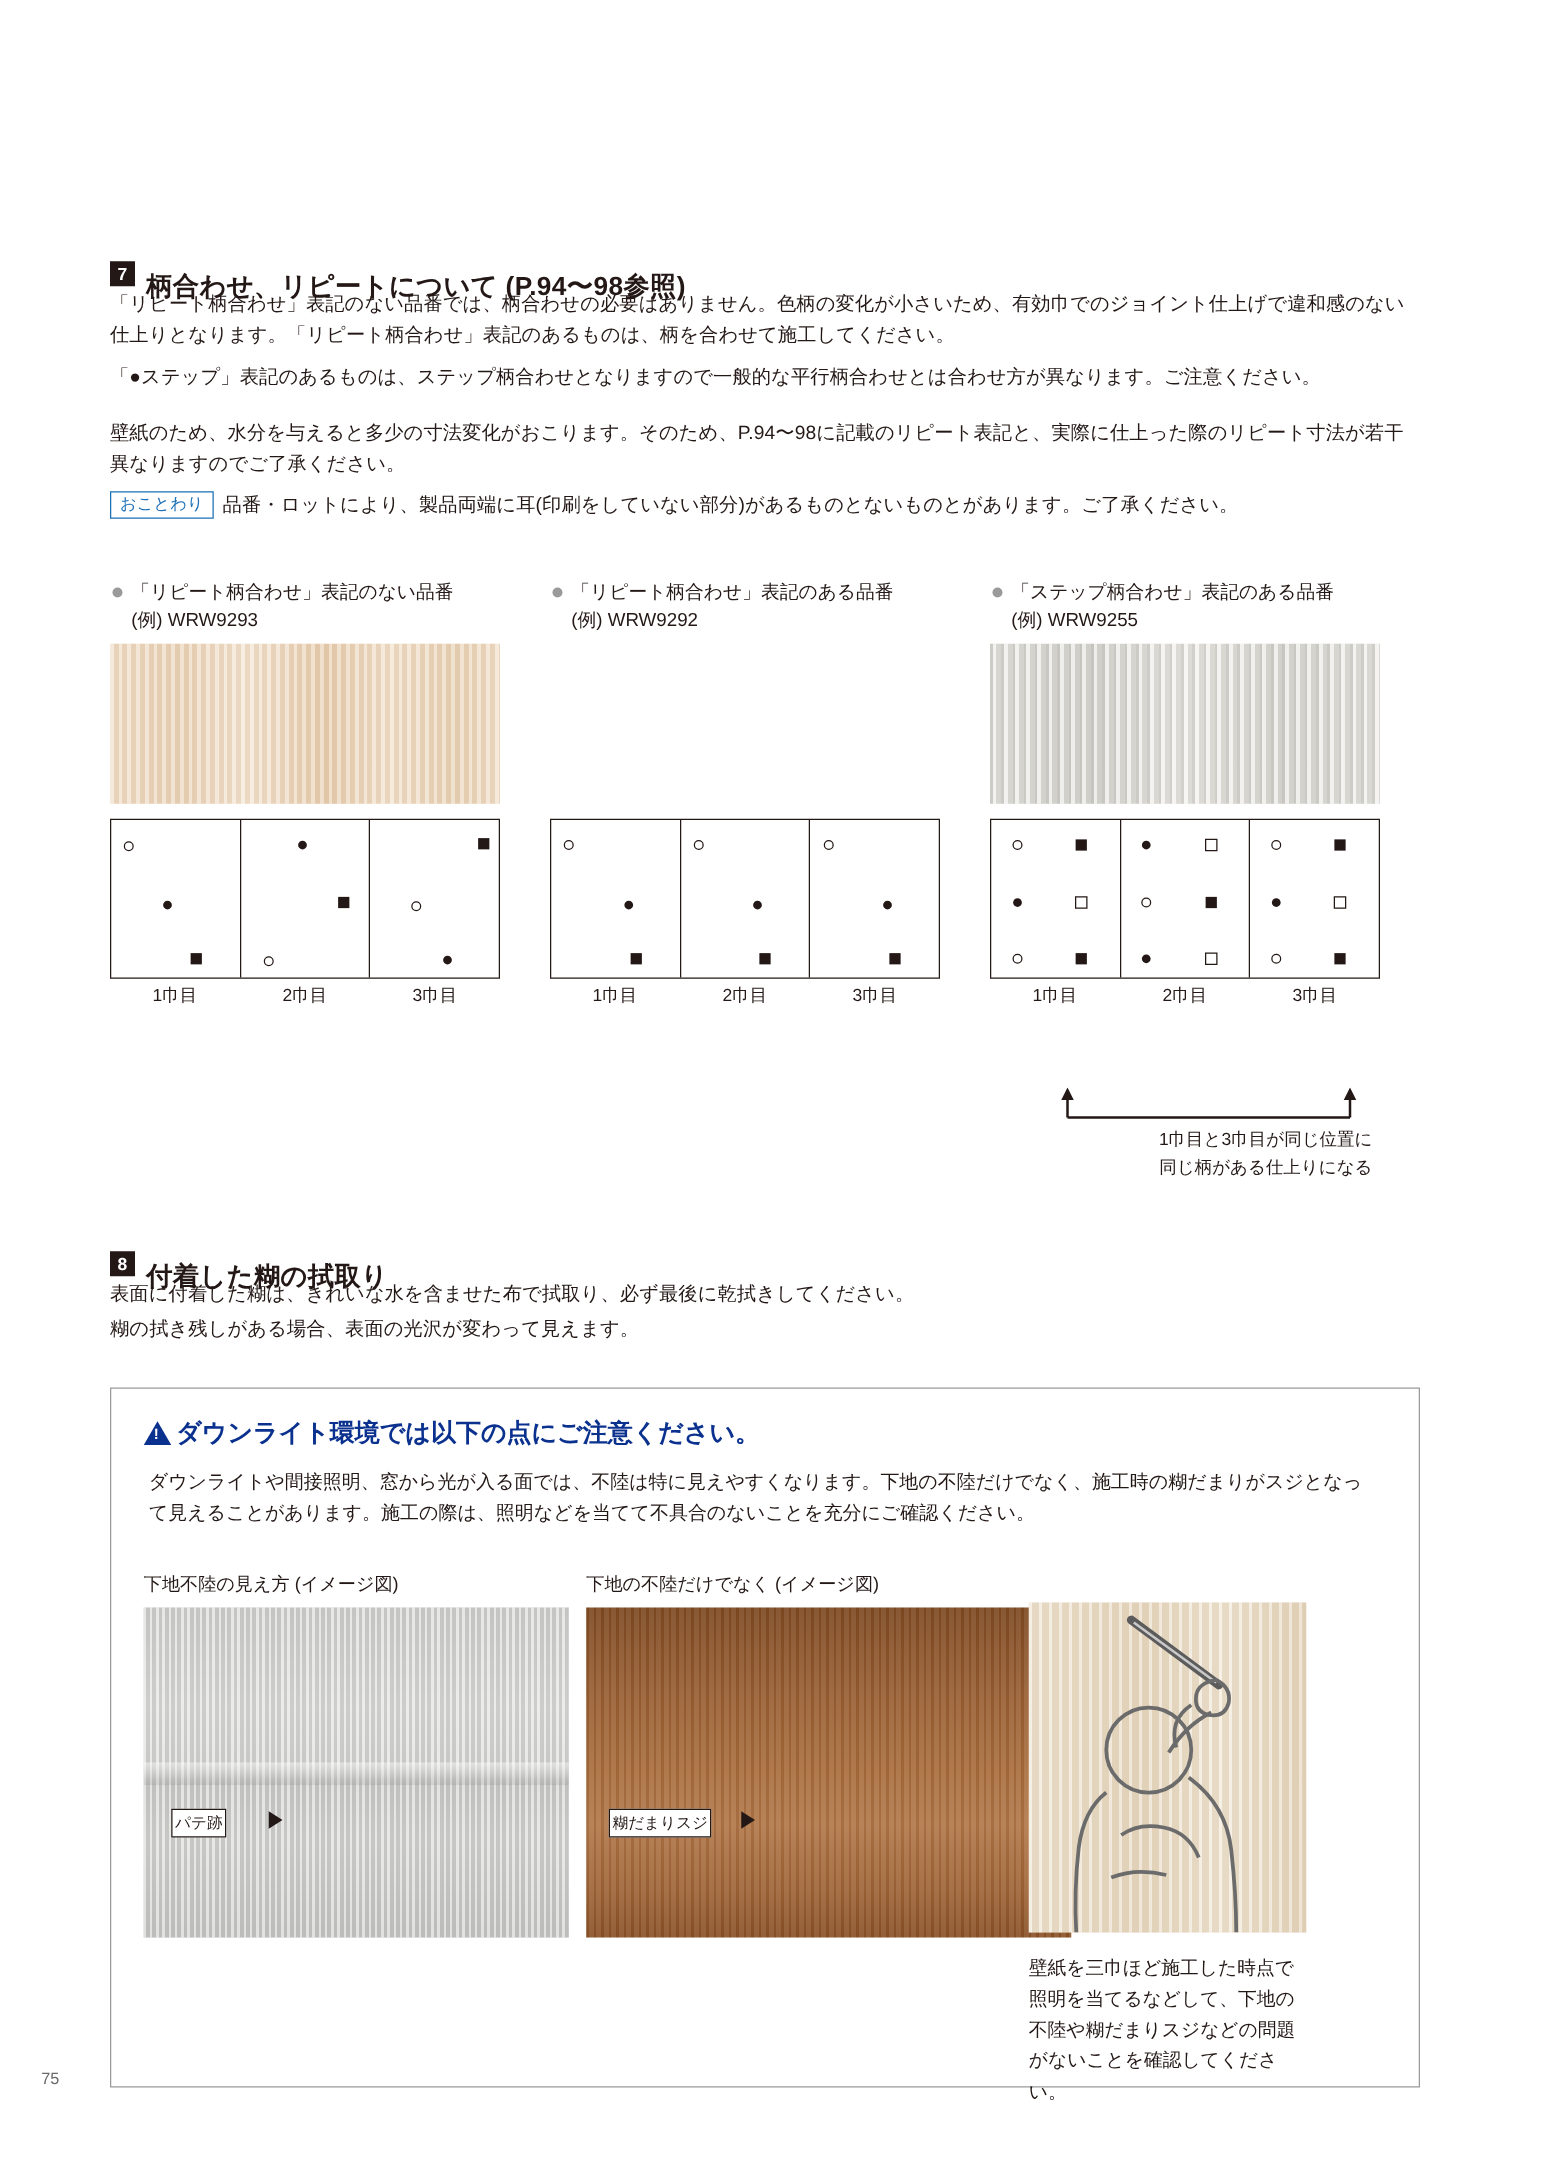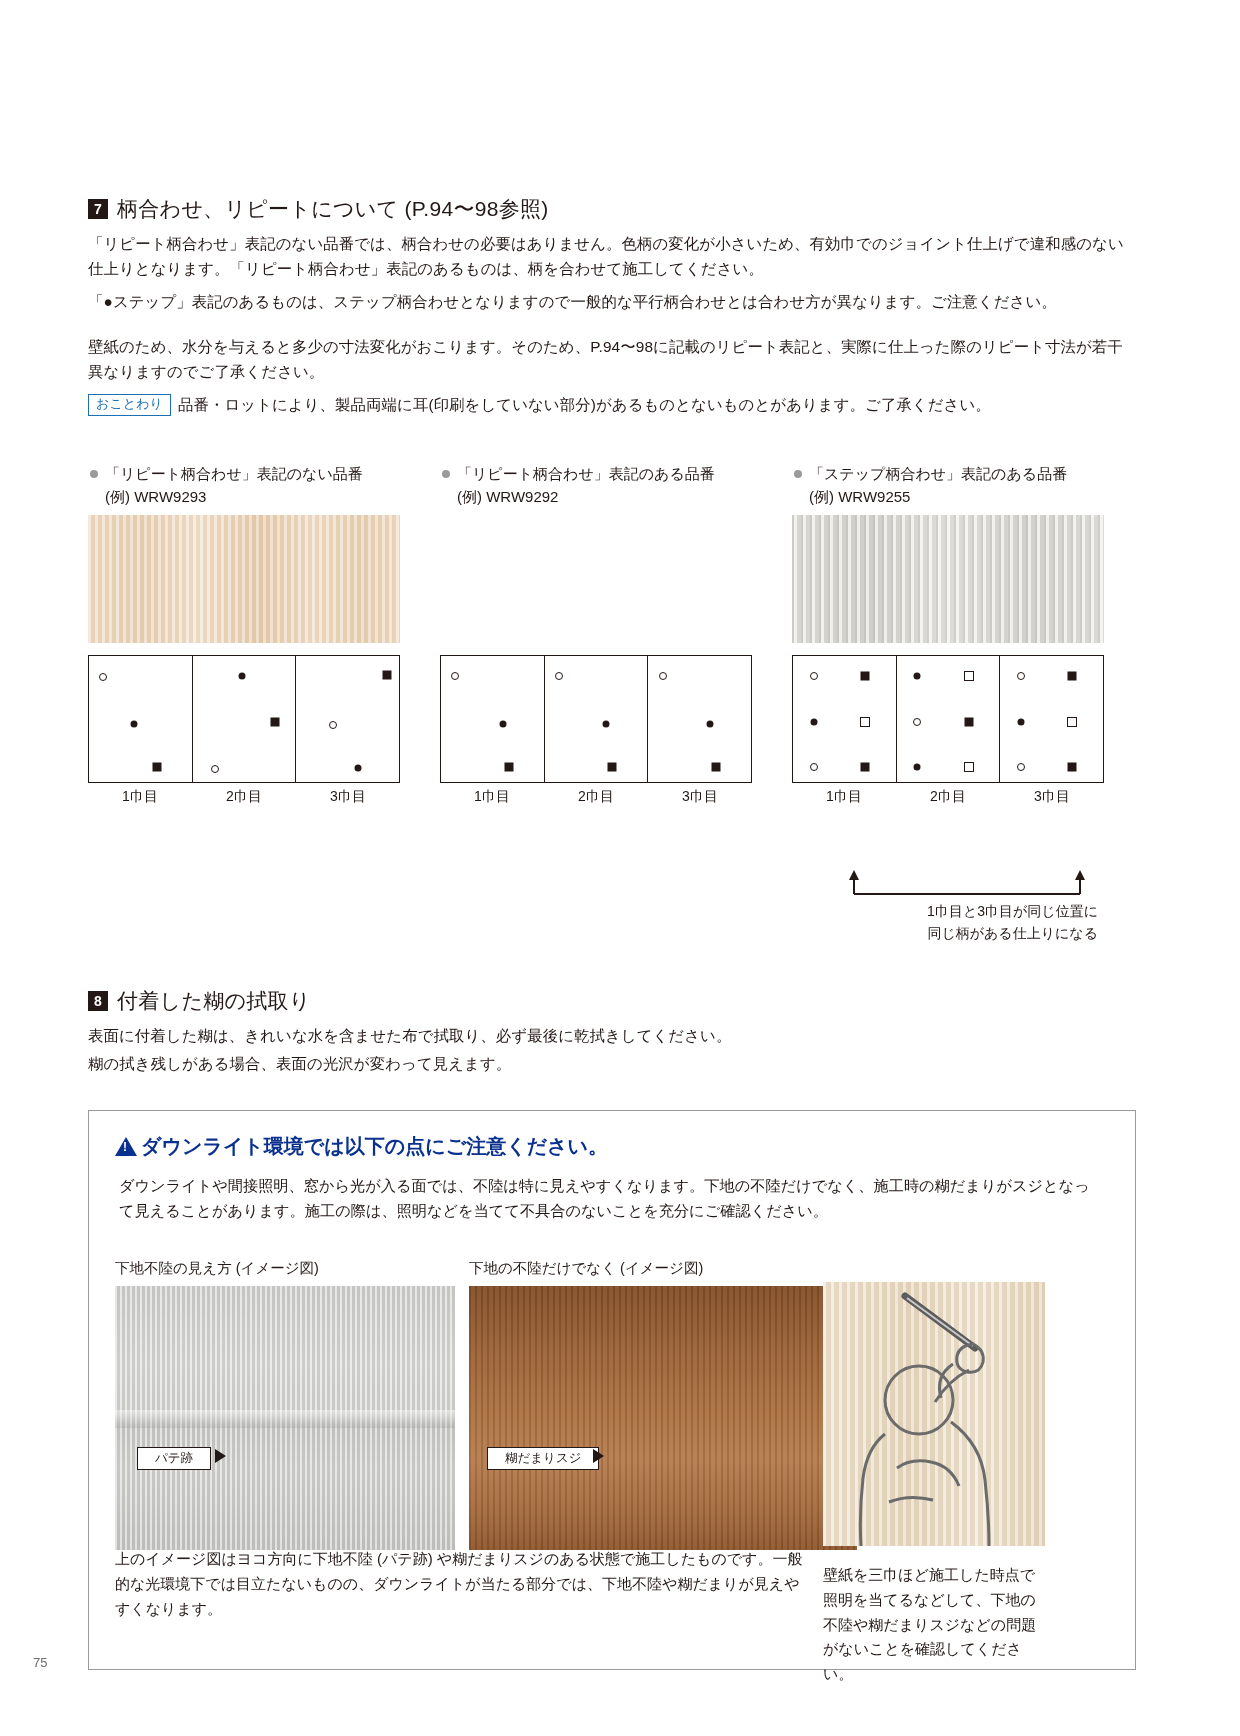--- a/index.html
+++ b/index.html
@@ -36,22 +36,23 @@
     color: #fff;
     font-size: 14px;
     font-weight: bold;
     display: flex;
     align-items: center;
     justify-content: center;
     line-height: 1;
   }
   .sec-title {
     font-size: 21px;
-    font-weight: normal;
+    font-weight: bold;
     letter-spacing: 0.3px;
+    margin-top: 20px;
   }
 
   
   .para {
     position: absolute;
     font-size: 15.4px;
     line-height: 1.62;
     letter-spacing: 0.1px;
   }
   .note-tag {
@@ -217,21 +218,21 @@
   .img-c {
     background:
       repeating-linear-gradient(90deg, rgba(255,255,255,0.4) 0 3px, rgba(214,196,168,0.35) 3px 8px),
       linear-gradient(90deg,#efe4d2 0%, #e6d7bf 40%, #f1e7d6 70%, #e3d3ba 100%);
   }
   .callout {
     position: absolute;
     background: #ffffff;
     border: 1px solid #231815;
     font-size: 12.5px;
-    padding: 3px 17px;
+    padding: 3px 2px;
     white-space: nowrap;
     line-height: 1.2;
   }
   .callout-arrow {
     position: absolute;
     width: 0; height: 0;
     border-top: 7px solid transparent;
     border-bottom: 7px solid transparent;
     border-left: 11px solid #231815;
   }
@@ -411,18 +412,17 @@
         <path d="M146 88 q-20 10 -34 32" fill="none" stroke="#6b6b6b" stroke-width="3"></path>
         <path d="M118 116 q-6 -22 12 -34" fill="none" stroke="#6b6b6b" stroke-width="3"></path>
         <circle cx="96" cy="118" r="34" fill="none" stroke="#6b6b6b" stroke-width="3"></circle>
         <path d="M62 152 q-18 14 -22 44 q-4 36 -2 68" fill="none" stroke="#6b6b6b" stroke-width="3"></path>
         <path d="M128 140 q30 22 34 58 q4 36 4 66" fill="none" stroke="#6b6b6b" stroke-width="3"></path>
         <path d="M74 186 q14 -10 34 -6 q20 4 28 24" fill="none" stroke="#6b6b6b" stroke-width="3"></path>
         <path d="M66 220 q20 -8 44 -2" fill="none" stroke="#6b6b6b" stroke-width="3"></path>
       </svg>
     </div>
 
-    <div style="position:absolute; left:26px; top:436px; width:694px; font-size:15px; line-height:1.65;">上のイメージ図はヨコ方向に下地不陸 (パテ跡) や糊だまりスジのある状態で施工したものです。一般的な光環境下では目立たないものの、ダウンライトが当たる部分では、下地不陸や糊だまりが見えやすくなります。</div>
     <div style="position:absolute; left:734px; top:452px; width:225px; font-size:15px; line-height:1.65;">壁紙を三巾ほど施工した時点で照明を当てるなどして、下地の不陸や糊だまりスジなどの問題がないことを確認してください。</div>
   </div>
 
   <div class="page-num">75</div>
 </div>
 
 </body></html>

